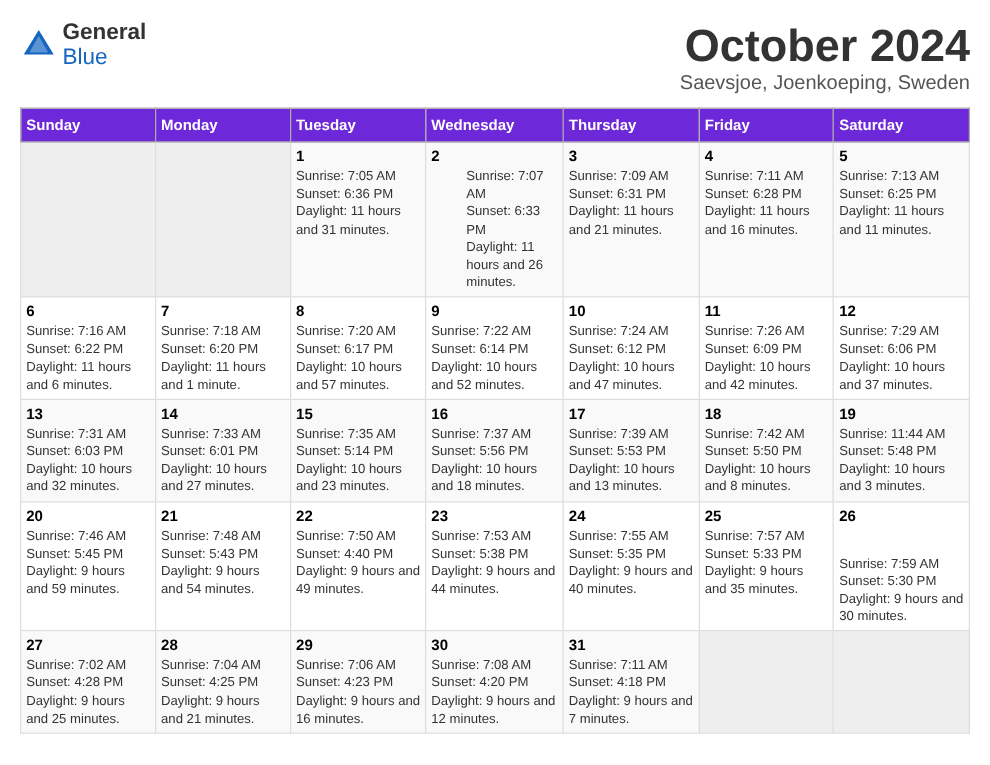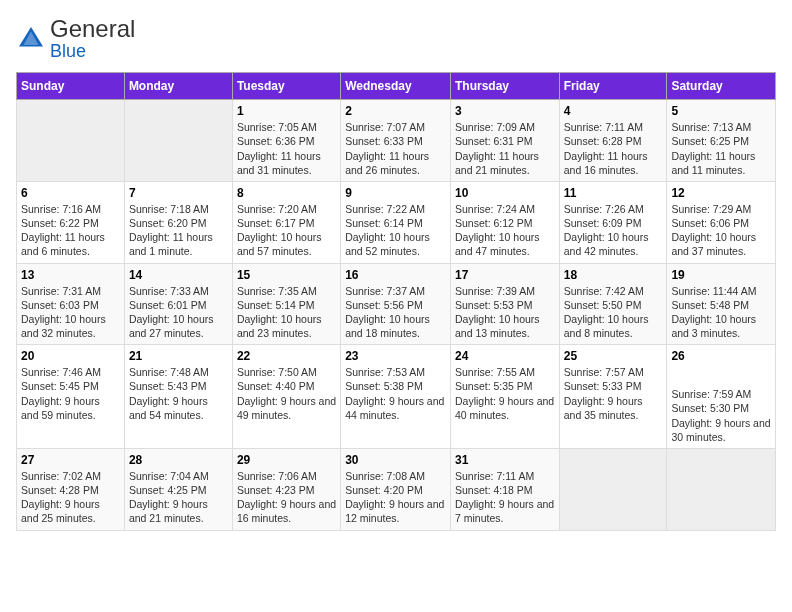--- a/index.html
+++ b/index.html
@@ -19,22 +19,22 @@
     .logo {
       display: flex;
       align-items: center;
     }
     .logo-text {
       display: flex;
       flex-direction: column;
       line-height: 1.1;
     }
     .logo-general {
-      font-size: 24px;
-      font-weight: normal;
+      font-size: 18px;
+      font-weight: bold;
       color: #333;
     }
     .logo-blue {
       font-size: 18px;
       font-weight: normal;
       color: #1565c0;
     }
     .logo-icon {
       width: 30px;
       height: 30px;
@@ -106,20 +106,24 @@
   <div class="logo">
     <svg class="logo-icon" viewBox="0 0 40 40">
       <polygon points="20,4 36,30 4,30" fill="#1565c0"></polygon>
       <polygon points="20,10 30,28 10,28" fill="#fff" opacity="0.3"></polygon>
     </svg>
     <div class="logo-text">
       <span class="logo-general">General</span>
       <span class="logo-blue">Blue</span>
     </div>
   </div>
+  <div class="title-block">
+    <div class="main-title">October 2024</div>
+    <div class="subtitle">Saevsjoe, Joenkoeping, Sweden</div>
+  </div>
 </div>
 
 <table>
   <thead>
     <tr>
     <th>Sunday</th>
         <th>Monday</th>
         <th>Tuesday</th>
         <th>Wednesday</th>
         <th>Thursday</th>
@@ -132,21 +136,21 @@
         <td class="empty-cell"></td>
         <td class="empty-cell"></td>
         <td>
           <span class="day-num">1</span>
           <div class="day-detail" style="white-space: pre-line;">Sunrise: 7:05 AM
 Sunset: 6:36 PM
 Daylight: 11 hours and 31 minutes.</div>
         </td>
         <td>
           <span class="day-num">2</span>
-          <div class="day-detail" style="white-space: pre-line;">Sunrise: 7:07 AM
+          <div class="day-detail" style="white-space: pre-line; margin-left: 28px;">Sunrise: 7:07 AM
 Sunset: 6:33 PM
 Daylight: 11 hours and 26 minutes.</div>
         </td>
         <td>
           <span class="day-num">3</span>
           <div class="day-detail" style="white-space: pre-line;">Sunrise: 7:09 AM
 Sunset: 6:31 PM
 Daylight: 11 hours and 21 minutes.</div>
         </td>
         <td>

